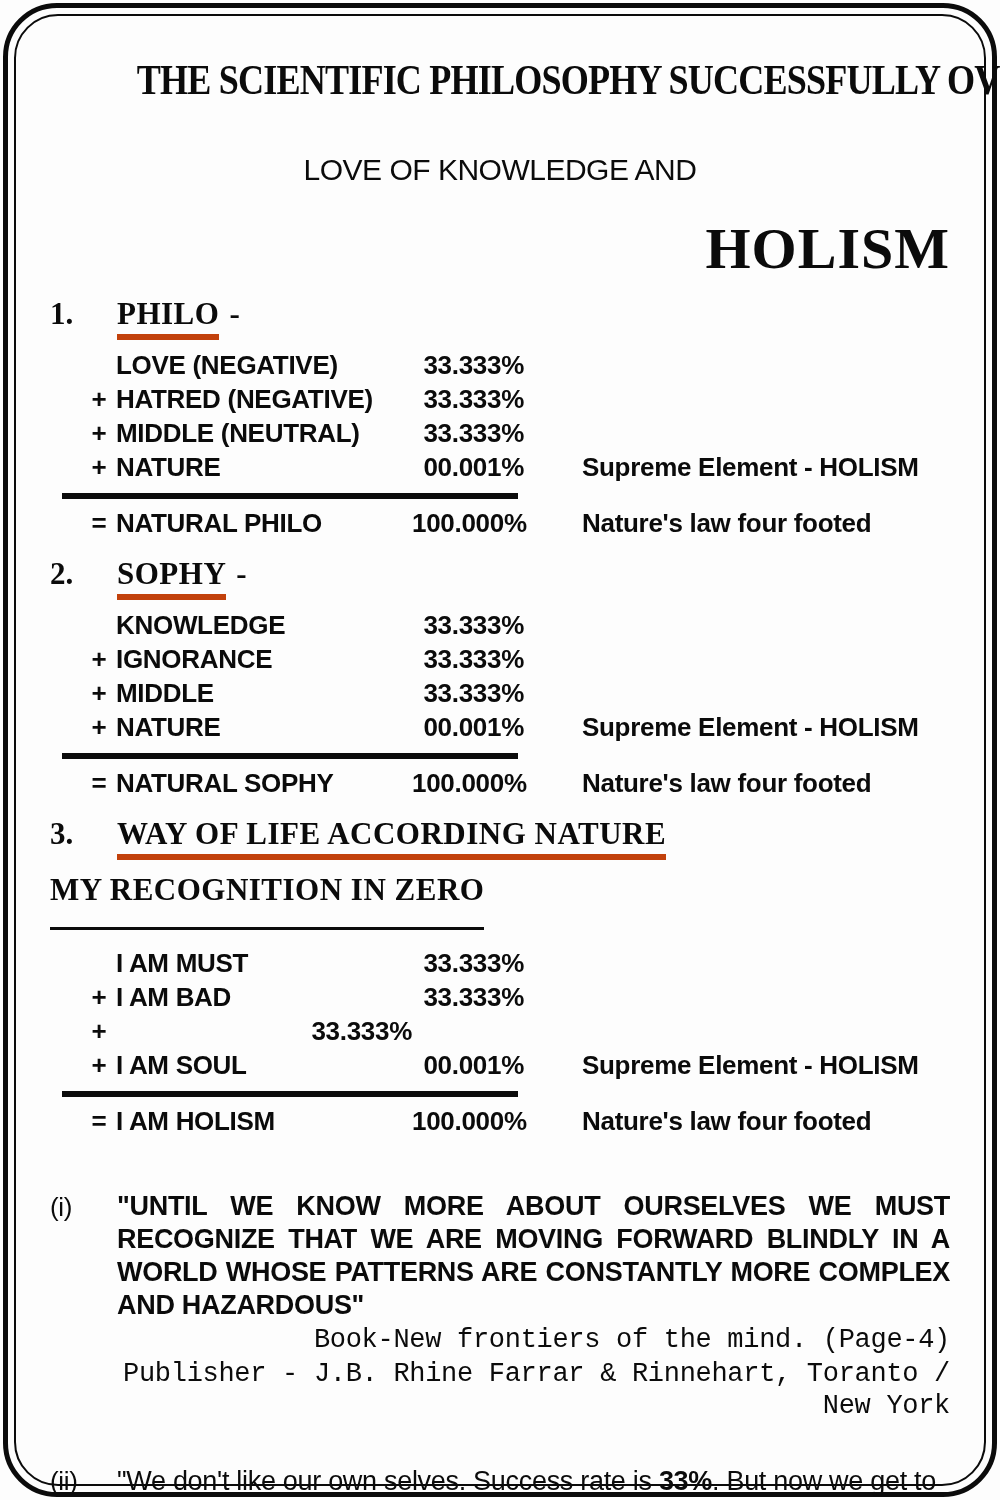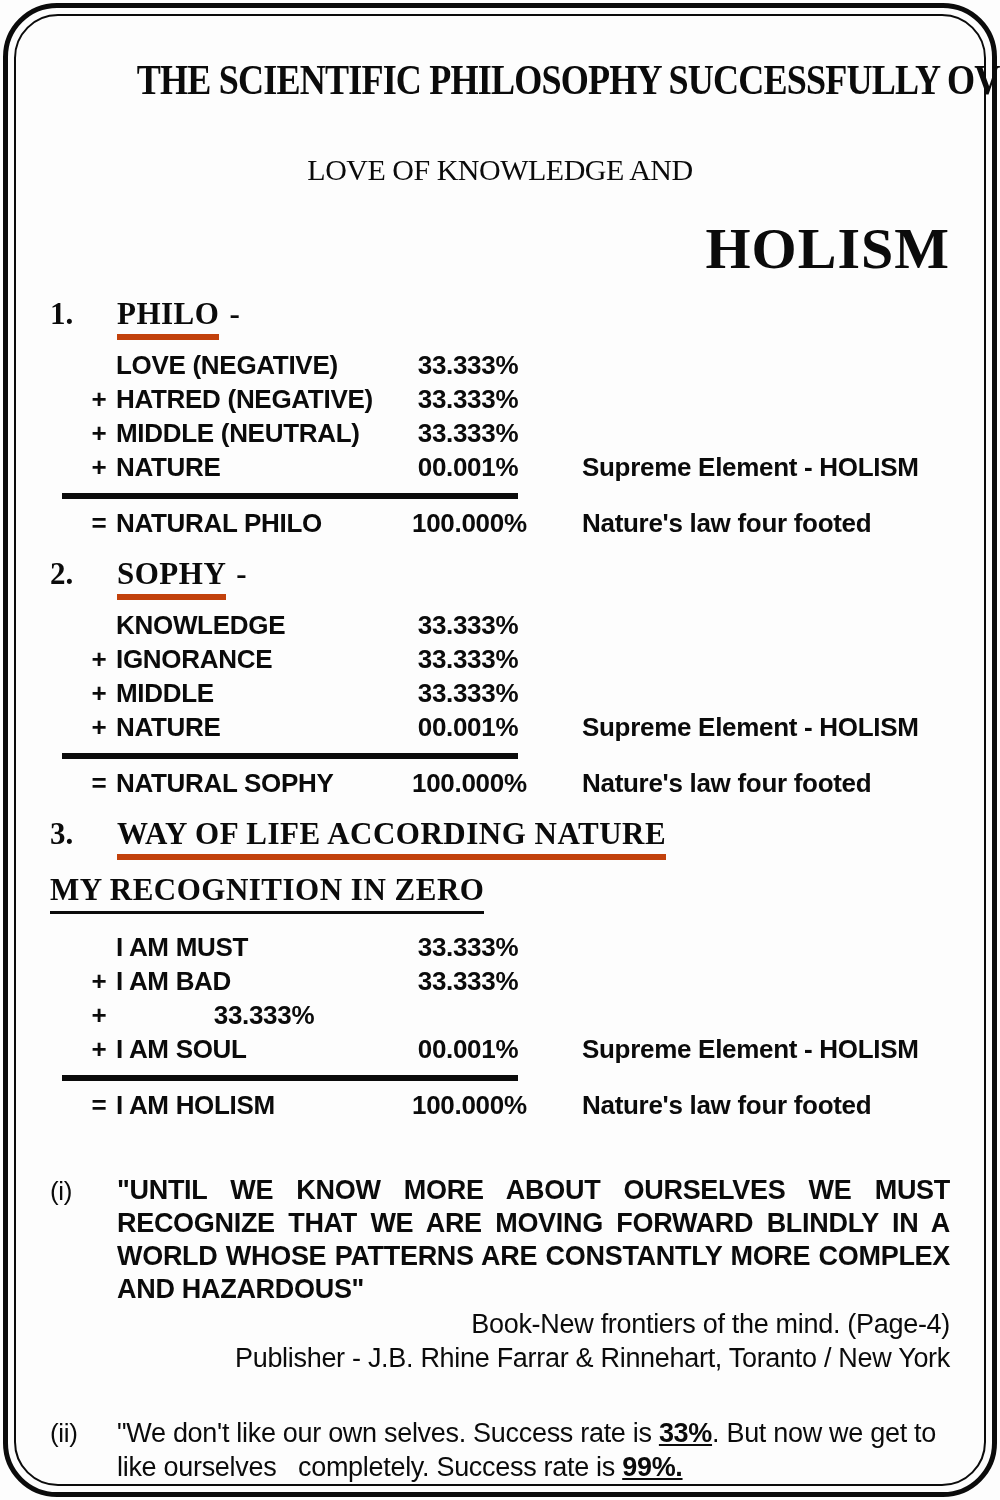--- a/index.html
+++ b/index.html
@@ -40,21 +40,21 @@
     white-space:nowrap;
     transform:scaleX(0.84);
     transform-origin:center;
   }
   .subtitle {
     text-align:center;
     font-size:30px;
     letter-spacing:-0.5px;
     line-height:40px;
   }
-  .subtitle-1 { margin-top:46px;font-family:Liberation Serif, serif; }
+  .subtitle-1 { margin-top:46px; }
   .main-heading {
     text-align:right;
     font-family:"Liberation Serif", serif;
     font-weight:bold;
     font-size:58px;
     letter-spacing:1px;
     margin-top:28px;
     line-height:62px;
   }
 
@@ -71,37 +71,37 @@
   .sec-title { border-bottom:6px solid #c2410c; padding-bottom:0; letter-spacing:0.5px; }
   .sec-suffix { margin-left:10px; }
   .subheading-wrap { margin-top:10px; }
   .subheading {
     display:inline-block;
     font-family:"Liberation Serif", serif;
     font-weight:bold;
     font-size:31px;
     line-height:40px;
     border-bottom:3px solid #0b0b0b;
-    padding-bottom:1px;
+    padding-bottom:17px;
     letter-spacing:0.5px;
   }
 
   
   .table { margin-top:8px; }
   .trow {
     display:grid;
     grid-template-columns:34px 296px 112px 58px auto;
     padding-left:32px;
     font-weight:bold;
     font-size:26px;
     line-height:34px;
     letter-spacing:-0.3px;
   }
   .trow .op   { text-align:center; }
-  .trow .val  { text-align:center; }
+  .trow .val  { text-align:right; }
   .trow .note { white-space:nowrap; }
   .sum-rule {
     margin:9px 0 7px 12px;
     width:456px; height:6px;
     background:#0b0b0b;
   }
   .total { margin-bottom:4px; }
 
   
   .note-item {
@@ -112,21 +112,21 @@
     letter-spacing:-0.3px;
   }
   .note-label { font-size:26px; }
   .note-i { margin-top:52px; }
   .quote-text {
     font-weight:bold;
     text-align:justify;
     text-align-last:left;
     line-height:33px;
   }
-  .attribution { text-align:right; line-height:32px; margin-top:2px; }
+  .attribution { text-align:right; line-height:32px; margin-top:2px;font-family:Liberation Mono, monospace; }
   .note-ii { margin-top:42px; }
   .note-ii .body { white-space:pre-wrap; }
   .bold { font-weight:bold;text-decoration:underline; }
 </style>
 </head>
 <body>
 
 <div class="page">
   <div class="frame-outer"></div>
   <div class="frame-inner"></div>

